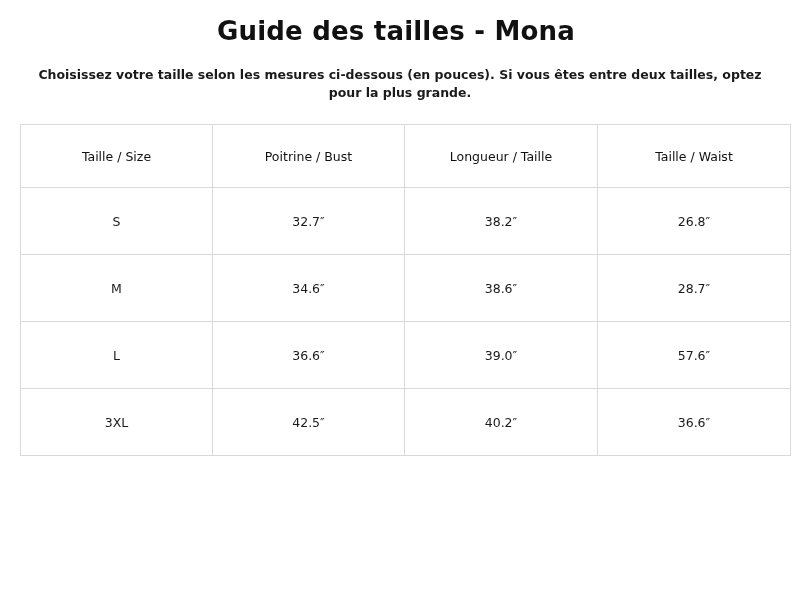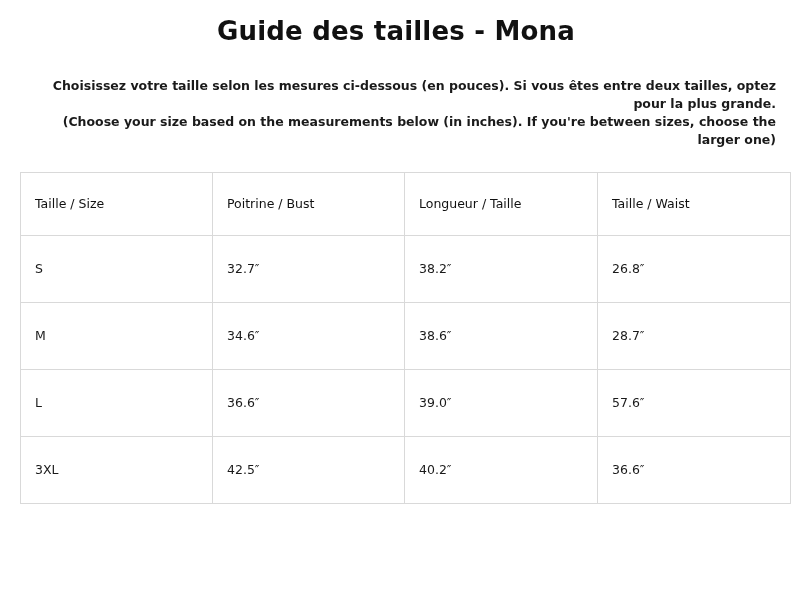--- a/index.html
+++ b/index.html
@@ -22,43 +22,43 @@
   }
   .title {
     text-align: center;
     font-size: 26px;
     font-weight: bold;
     color: #111111;
     margin: 16px 8px 0 0;
     letter-spacing: 0.2px;
   }
   .subtitle {
-    text-align: right;
+    text-align: center;
     font-size: 12.5px;
     font-weight: bold;
     color: #1a1a1a;
-    margin-top: 31px;
+    margin-top: 20px;
     line-height: 1.45;
     padding: 0 24px;
   }
   .subtitle .line2 {
     display: block;
   }
   .table-wrap {
     margin: 22px 20px 0 20px;
   }
   table.size-table {
     width: 760px;
     border-collapse: collapse;
     table-layout: fixed;
   }
   table.size-table th,
   table.size-table td {
     border: 1px solid #d9d9d9;
-    text-align: left;
+    text-align: center;
     vertical-align: middle;
     font-size: 12.5px;
     font-weight: normal;
     color: #1a1a1a;
     height: 66px;
     padding: 0 14px;
   }
   table.size-table thead th {
     height: 62px;
     color: #111111;
@@ -70,21 +70,20 @@
 </style>
 </head>
 <body>
 
 <div class="page">
 
   <h1 class="title">Guide des tailles - Mona</h1>
 
   <div class="subtitle">
     <span>Choisissez votre taille selon les mesures ci-dessous (en pouces). Si vous êtes entre deux tailles, optez pour la plus grande.</span>
-    <span class="line2">(Choose your size based on the measurements below (in inches). If you're between sizes, choose the larger one)</span>
   </div>
 
   <div class="table-wrap">
     <table class="size-table">
       <colgroup>
         <col class="c1">
           <col class="c2">
           <col class="c3">
           <col class="c4">
       </colgroup>

